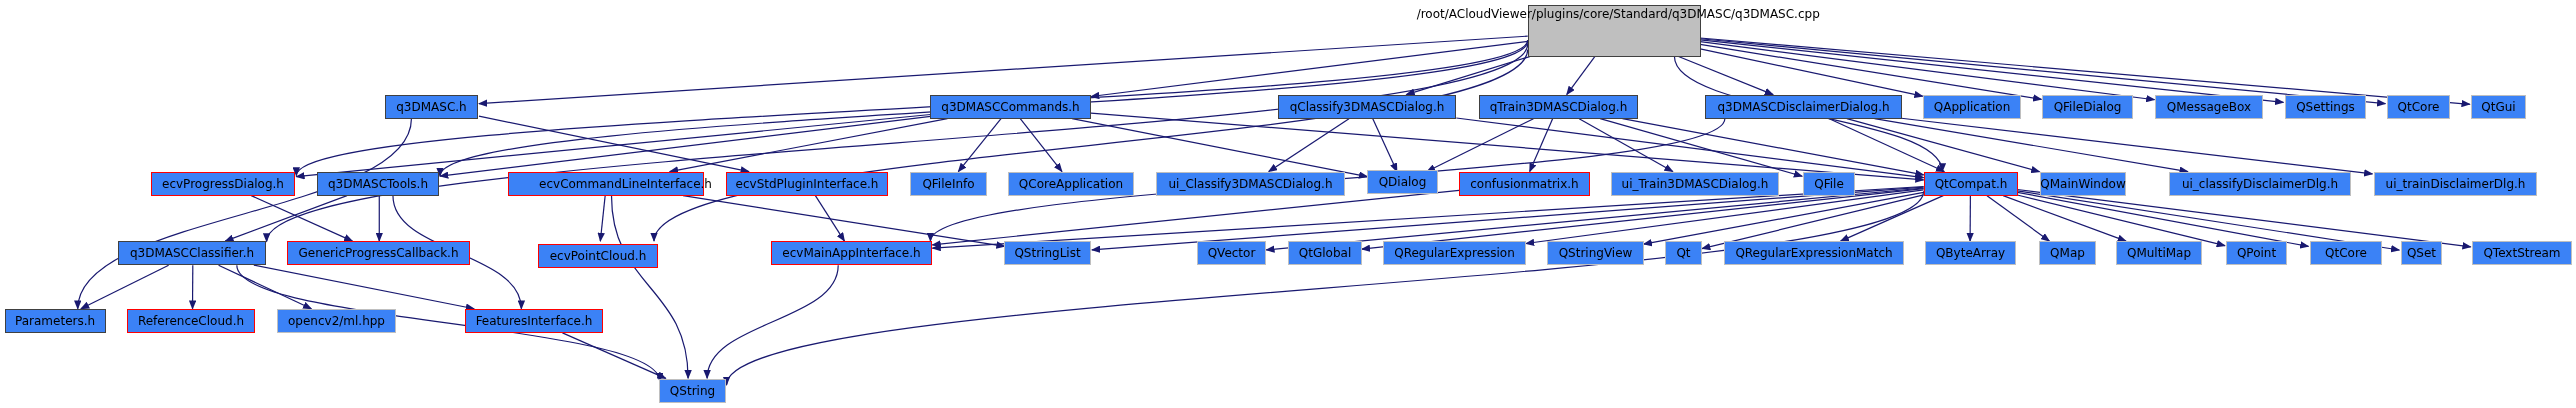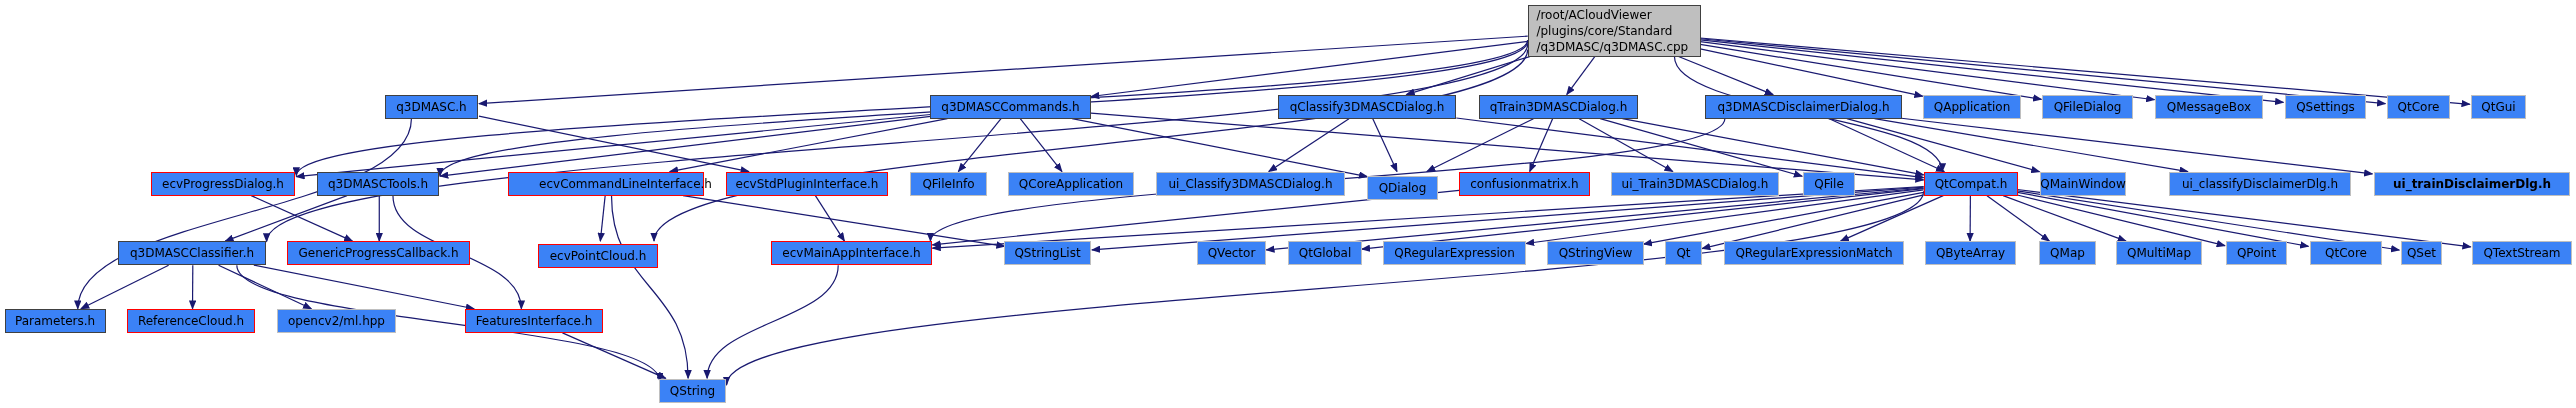--- a/index.html
+++ b/index.html
@@ -6,21 +6,21 @@
   body { width: 2576px; height: 408px; position: relative; overflow: hidden;
          font-family: "DejaVu Sans", sans-serif; }
   #graph { position: absolute; left: 0; top: 0; width: 2576px; height: 408px; }
   .node { position: absolute; box-sizing: border-box; background: #3b82f6;
           font-size: 12px; color: #000000; display: flex; align-items: center;
           justify-content: center; white-space: nowrap; height: 24px; cursor: pointer; }
   .node.doc { border: 1.4px solid #404040; }
   .node.red { border: 1.4px solid #ff0000; }
   .node.ext { border: 1.4px solid #bfbfbf; cursor: default; }
   .node.main { background: #bfbfbf; border: 1.4px solid #404040; height: 52px;
-               flex-direction: column; align-items: flex-start; padding-left: 7.4px;
+               flex-direction: row; align-items: flex-start; padding-left: 7.4px;
                font-size: 12px; line-height: 16px; cursor: default; }
 </style>
 </head>
 <body>
 
 <svg id="graph" xmlns="http://www.w3.org/2000/svg" width="2576" height="408" viewBox="0 0 2775 440">
   <defs>
     <marker id="arrowhead" markerWidth="10" markerHeight="8" refX="9" refY="4" orient="auto" markerUnits="userSpaceOnUse">
       <path d="M0,0 L10,4 L0,8 z" fill="#191970"></path>
     </marker>
@@ -152,42 +152,42 @@
     </div>
     <div class="node ext" style="left: 910px; top: 172px; width: 77px; height: 24px;">
       <span>QFileInfo</span>
     </div>
     <div class="node ext" style="left: 1008px; top: 172px; width: 126px; height: 24px;">
       <span>QCoreApplication</span>
     </div>
     <div class="node ext" style="left: 1156px; top: 172px; width: 189px; height: 24px;">
       <span>ui_Classify3DMASCDialog.h</span>
     </div>
-    <div class="node ext" style="left: 1367px; top: 176px; width: 71px; height: 24px;">
+    <div class="node ext" style="left: 1367px; top: 170px; width: 71px; height: 24px;">
       <span>QDialog</span>
     </div>
     <div class="node red" style="left: 1459px; top: 172px; width: 131px; height: 24px;">
       <span>confusionmatrix.h</span>
     </div>
     <div class="node ext" style="left: 1611px; top: 172px; width: 168px; height: 24px;">
       <span>ui_Train3DMASCDialog.h</span>
     </div>
     <div class="node ext" style="left: 1803px; top: 172px; width: 52px; height: 24px;">
       <span>QFile</span>
     </div>
     <div class="node red" style="left: 1924px; top: 172px; width: 94px; height: 24px;">
       <span>QtCompat.h</span>
     </div>
     <div class="node ext" style="left: 2040px; top: 172px; width: 86px; height: 24px;">
       <span>QMainWindow</span>
     </div>
     <div class="node ext" style="left: 2169px; top: 172px; width: 182px; height: 24px;">
       <span>ui_classifyDisclaimerDlg.h</span>
     </div>
-    <div class="node ext" style="left: 2374px; top: 172px; width: 196px; height: 24px; font-weight: bold;">
+    <div class="node ext" style="left: 2374px; top: 172px; width: 163px; height: 24px;">
       <span>ui_trainDisclaimerDlg.h</span>
     </div>
     <div class="node doc" style="left: 118px; top: 241px; width: 148px; height: 24px;">
       <span>q3DMASCClassifier.h</span>
     </div>
     <div class="node red" style="left: 287px; top: 241px; width: 183px; height: 24px;">
       <span>GenericProgressCallback.h</span>
     </div>
     <div class="node red" style="left: 538px; top: 244px; width: 120px; height: 24px;">
       <span>ecvPointCloud.h</span>

